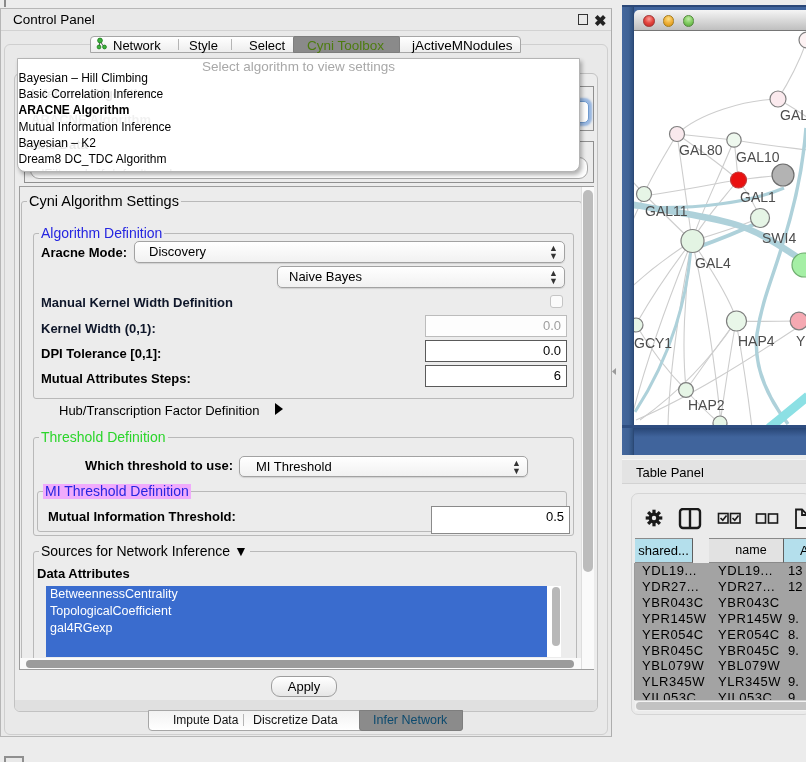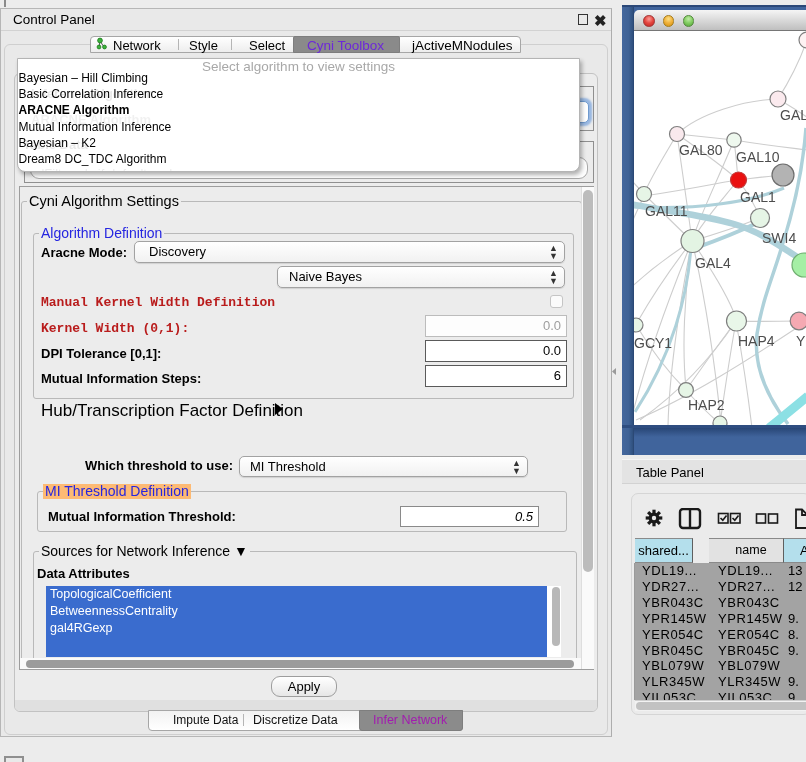--- a/index.html
+++ b/index.html
@@ -1,20 +1,20 @@
 <!DOCTYPE html>
 <html><head>
 <meta charset="utf-8">
 <style>
 html,body{margin:0;padding:0;}
 #root{position:relative;width:806px;height:762px;background:#ececec;font-family:"Liberation Sans",sans-serif;overflow:hidden;}
 .abs{position:absolute;}
 .lbl{position:absolute;font-size:13px;line-height:15px;white-space:nowrap;color:#000;}
 .bold{font-weight:bold;}
-.gray{color:#b91c1c;font-family:Liberation Mono, monospace;}
+.gray{color:#0f172a;}
 .field{position:absolute;background:#fff;border:1px solid #777;font-size:13px;line-height:19px;text-align:right;padding-right:5px;box-sizing:border-box;}
 .combo{position:absolute;background:linear-gradient(#ffffff,#f1f1f1);border:1px solid #a2a2a2;border-radius:5px;font-size:13px;line-height:20px;box-sizing:border-box;box-shadow:0 1px 1px rgba(0,0,0,0.12);}
 .combo .arr{position:absolute;right:6px;top:2px;font-size:9px;color:#333;line-height:8px;}
 .grp{position:absolute;border:1px solid #b9b9b9;border-radius:3px;}
 .grp>span{position:absolute;top:-8px;left:5px;background:#ececec;padding:0 2px;font-size:14px;line-height:15px;white-space:nowrap;}
 </style>
 </head>
 <body>
 <div id="root">
 
@@ -36,21 +36,21 @@
 <svg class="abs" style="left:96px;top:37px;" width="12" height="13" viewBox="0 0 12 13">
   <line x1="4" y1="4" x2="8" y2="10" stroke="#555" stroke-width="1"></line>
   <line x1="4" y1="4" x2="3" y2="10" stroke="#555" stroke-width="1"></line>
   <circle cx="4" cy="3.5" r="2.4" fill="#3db43d" stroke="#1c7a1c" stroke-width="0.8"></circle>
   <circle cx="3" cy="10" r="1.9" fill="#3db43d" stroke="#1c7a1c" stroke-width="0.8"></circle>
   <circle cx="8.5" cy="10" r="1.9" fill="#3db43d" stroke="#1c7a1c" stroke-width="0.8"></circle>
 </svg>
 <div class="lbl" style="left:113px;top:38px;">Network</div>
 <div class="lbl" style="left:189px;top:38px;">Style</div>
 <div class="lbl" style="left:249px;top:38px;">Select</div>
-<div class="lbl" style="left:307px;top:38px;color:#6d28d9;font-size:13.5px;">Cyni Toolbox</div>
+<div class="lbl" style="left:307px;top:38px;color:#4d7c0f;font-size:13.5px;">Cyni Toolbox</div>
 <div class="lbl" style="left:412px;top:38px;font-size:13.5px;">jActiveMNodules</div>
 
 <div class="abs" style="left:14px;top:73px;width:584px;height:639px;background:#ececec;border:1px solid #c2c2c2;border-radius:6px;box-sizing:border-box;"></div>
 <div class="abs" style="left:15px;top:700px;width:582px;height:11px;background:#e0e0e0;border-radius:0 0 5px 5px;"></div>
 
 <div class="abs" style="left:24px;top:86px;width:570px;height:45px;border:1px solid #8f8f8f;box-sizing:border-box;"></div>
 <div class="abs" style="left:24px;top:141px;width:570px;height:42px;border:1px solid #8f8f8f;box-sizing:border-box;"></div>
 <div class="abs" style="left:30px;top:157px;width:558px;height:22px;background:#fdfdfd;border:1px solid #a8a8a8;border-radius:9px;box-sizing:border-box;"></div>
 <div class="abs" style="left:572px;top:101px;width:17px;height:22px;background:#fff;border:1px solid #6f9ace;border-radius:5px;box-shadow:0 0 2px 2.5px rgba(115,160,220,0.7);box-sizing:border-box;"></div>
 
@@ -74,59 +74,62 @@
         </div>
     <div class="lbl bold" style="left:21px;top:58px;">Aracne Mode:</div>
     <div class="combo" style="left:114px;top:54px;width:431px;height:22px;"><span style="margin-left:14px;">Discovery</span><span class="arr">▲<br>▼</span></div>
     <div class="combo" style="left:257px;top:79px;width:288px;height:22px;"><span style="margin-left:11px;">Naive Bayes</span><span class="arr">▲<br>▼</span></div>
     <div class="lbl bold gray" style="left:21px;top:108px;">Manual Kernel Width Definition</div>
     <div class="abs" style="left:530px;top:108px;width:13px;height:13px;background:#fbfbfb;border:1px solid #c5c5c5;border-radius:3px;box-sizing:border-box;"></div>
     <div class="lbl bold gray" style="left:21px;top:134px;">Kernel Width (0,1):</div>
     <div class="field" style="left:405px;top:128px;width:142px;height:22px;border-color:#bcbcbc;background:#fdfdfd;color:#9e9e9e;">0.0</div>
     <div class="lbl bold" style="left:21px;top:159px;">DPI Tolerance [0,1]:</div>
     <div class="field" style="left:405px;top:153px;width:142px;height:22px;border-color:#5a5a5a;">0.0</div>
-    <div class="lbl bold" style="left:21px;top:184px;">Mutual Information Steps:</div>
+    <div class="lbl bold" style="left:21px;top:184px;">Mutual Attributes Steps:</div>
     <div class="field" style="left:405px;top:178px;width:142px;height:22px;border-color:#5a5a5a;">6</div>
 
-    <div class="lbl" style="left:21px;top:216px;font-size:17px;text-align:right;">Hub/Transcription Factor Definition</div>
+    <div class="lbl" style="left:39px;top:216px;font-size:13px;text-align:right;">Hub/Transcription Factor Definition</div>
     <div class="abs" style="left:255px;top:216px;width:0;height:0;border-left:8px solid #000;border-top:6px solid transparent;border-bottom:6px solid transparent;"></div>
 
+    <div class="grp" style="left:13px;top:250px;width:539px;height:97px;">
+          <span style="background:#ececec;color:#2bd52b;">Threshold Definition</span>
+        </div>
     <div class="lbl bold" style="left:65px;top:271px;">Which threshold to use:</div>
-    <div class="combo" style="left:219px;top:269px;width:289px;height:21px;"><span style="margin-left:10px;">MI Threshold</span><span class="arr">▲<br>▼</span></div>
+    <div class="combo" style="left:219px;top:269px;width:289px;height:21px;"><span style="margin-left:16px;">MI Threshold</span><span class="arr">▲<br>▼</span></div>
 
     <div class="grp" style="left:17px;top:304px;width:528px;height:39px;">
-          <span style="background:#fdba74;color:#2525e0;">MI Threshold Definition</span>
+          <span style="background:#f0abfc;color:#2525e0;">MI Threshold Definition</span>
         </div>
     <div class="lbl bold" style="left:28px;top:322px;">Mutual Information Threshold:</div>
-    <div class="field" style="left:380px;top:319px;width:139px;height:21px;border-color:#8a8a8a;font-style:italic;">0.5</div>
+    <div class="field" style="left:411px;top:319px;width:139px;height:28px;border-color:#8a8a8a;">0.5</div>
 
     <div class="grp" style="left:13px;top:364px;width:542px;height:330px;">
           <span style="background:#ececec;">Sources for Network Inference ▼</span>
         </div>
     <div class="lbl bold" style="left:17px;top:379px;">Data Attributes</div>
 
     <div class="abs" style="left:26px;top:399px;width:505px;height:71px;background:#fff;"></div>
     <div class="abs" style="left:26px;top:399px;width:501px;height:71px;background:#3a6cce;color:#fff;font-size:12.5px;">
+      <div style="height:17px;padding-left:4px;line-height:16.4px;">BetweennessCentrality</div>
       <div style="height:17px;padding-left:4px;line-height:16.4px;">TopologicalCoefficient</div>
-      <div style="height:17px;padding-left:4px;line-height:16.4px;">BetweennessCentrality</div>
       <div style="height:17px;padding-left:4px;line-height:16.4px;">gal4RGexp</div>
     </div>
     <div class="abs" style="left:531px;top:399px;width:10px;height:71px;background:#fff;"></div>
     <div class="abs" style="left:532px;top:400px;width:8px;height:59px;background:#b8b8b8;border-radius:4px;"></div>
   </div>
 </div>
 
 <div class="abs" style="left:271px;top:676px;width:66px;height:21px;background:linear-gradient(#ffffff,#e6e6e6);border:1px solid #9d9d9d;border-radius:9px;box-sizing:border-box;text-align:center;font-size:13px;line-height:19px;">Apply</div>
 
 <div class="abs" style="left:148px;top:710px;width:315px;height:21px;background:linear-gradient(#f2f2f2,#ffffff);border:1px solid #a6a6a6;border-radius:0 0 4px 4px;box-sizing:border-box;"></div>
 <div class="abs" style="left:243px;top:714px;width:1px;height:12px;background:#b5b5b5;"></div>
 <div class="abs" style="left:359px;top:710px;width:104px;height:21px;background:#8b8b8b;border:1px solid #7e7e7e;border-radius:0 0 3px 3px;box-sizing:border-box;"></div>
 <div class="lbl" style="left:173px;top:713px;font-size:12px;color:#111;">Impute Data</div>
 <div class="lbl" style="left:253px;top:713px;font-size:12.5px;color:#111;">Discretize Data</div>
-<div class="lbl" style="left:373px;top:713px;color:#a21caf;font-size:12.5px;">Infer Network</div>
+<div class="lbl" style="left:373px;top:713px;color:#0c4a6e;font-size:12.5px;">Infer Network</div>
 
 <div class="abs" style="left:17px;top:58px;width:563px;height:114px;background:#fff;border:1px solid #b4b4b4;border-radius:0 0 8px 8px;box-shadow:2px 3px 4px rgba(0,0,0,0.3);box-sizing:border-box;overflow:hidden;">
   <div style="position:absolute;left:13px;top:27px;font-size:13px;font-weight:bold;color:rgba(0,0,0,0.09);">Inference Algorithm:</div>
   <div style="position:absolute;left:13px;top:53px;font-size:13px;font-weight:bold;color:rgba(0,0,0,0.06);">ARACNE Algorithm</div>
   <div style="position:absolute;left:5px;top:78px;font-size:13px;font-weight:bold;color:rgba(0,0,0,0.09);">Table Data</div>
   <div style="position:absolute;left:9px;top:107px;font-size:13px;color:rgba(0,0,0,0.08);">galFiltered.sif default node</div>
   <div style="position:absolute;left:0;top:1px;width:561px;text-align:center;color:#a8a8a8;font-size:13.5px;line-height:14px;">Select algorithm to view settings</div>
   <div style="position:absolute;left:0.5px;top:11px;font-size:12px;line-height:16.2px;">Bayesian – Hill Climbing<br>Basic Correlation Inference<br><b>ARACNE Algorithm</b><br>Mutual Information Inference<br>Bayesian – K2<br>Dream8 DC_TDC Algorithm</div>
 </div>
 

